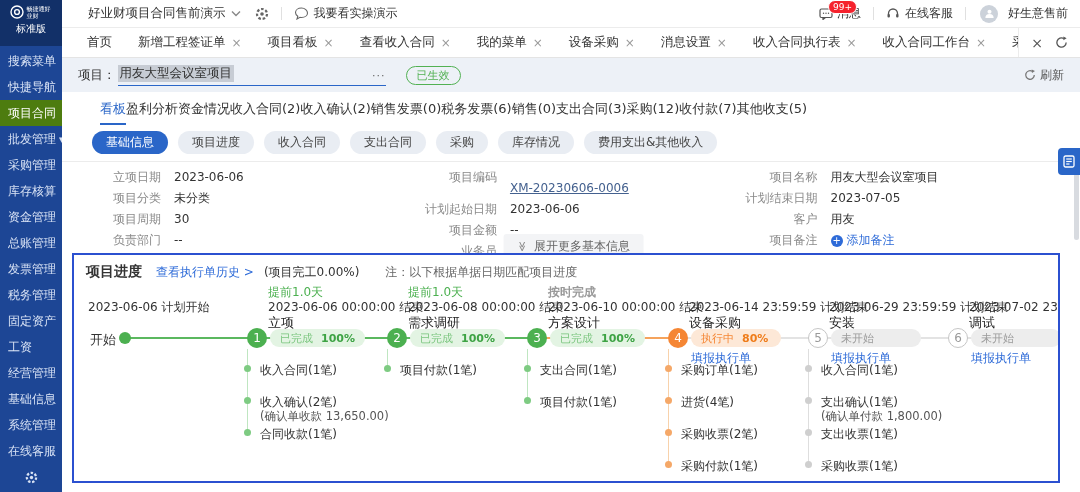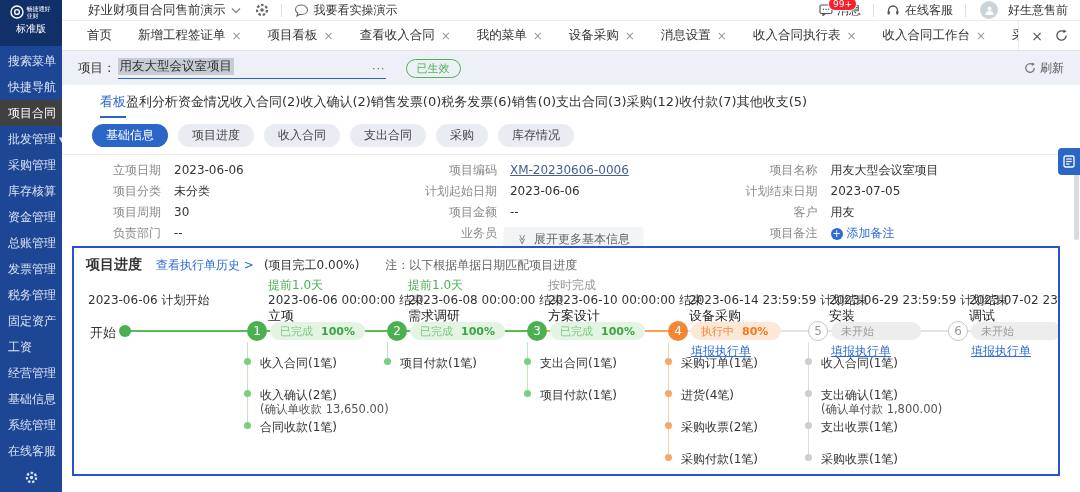--- a/index.html
+++ b/index.html
@@ -11,28 +11,28 @@
   .app { display:flex; width:1080px; height:492px; }
 
   
   .sidebar { width:62px; flex-shrink:0; background:#1d4695; color:#d9e3f5; position:relative; }
   .logo-block { height:46px; background:#123068; padding-top:5px; text-align:center; }
   .logo-row { display:flex; align-items:center; justify-content:center; gap:3px; }
   .logo-title { font-size:6px; color:#fff; width:26px; text-align:left; line-height:1.2; }
   .logo-sub { font-size:10px; color:#fff; margin-top:3px; }
   .side-nav { padding-top:2px; }
   .side-item { height:26px; line-height:26px; padding-left:8px; font-size:12px; white-space:nowrap; cursor:pointer; }
-  .side-item.active { background:#404040; color:#fff; }
+  .side-item.active { background:#4d7c0f; color:#fff; }
   .side-item .caret { font-size:7px; margin-left:3px; vertical-align:1px; }
   .side-gear { position:absolute; bottom:5px; width:100%; text-align:center; }
 
   
   .main { flex:1; min-width:0; display:flex; flex-direction:column; position:relative; }
 
-  .topbar { height:21px; background:#fff; border-bottom:1px solid #ececec; display:flex; align-items:center; padding:0 12px 0 26px; flex-shrink:0; }
+  .topbar { height:28px; background:#fff; border-bottom:1px solid #ececec; display:flex; align-items:center; padding:0 12px 0 26px; flex-shrink:0; }
   .tb-item { display:flex; align-items:center; gap:5px; color:#333; }
   .workspace-name { font-size:12.5px; }
   .tb-gap { width:14px; }
   .tb-div { width:1px; height:13px; background:#e0e0e0; margin:0 12px; }
   .tb-right { margin-left:auto; display:flex; align-items:center; }
   .msg-wrap { position:relative; display:flex; align-items:center; gap:4px; }
   .badge { position:absolute; top:-5px; left:9px; background:#f5222d; color:#fff; font-size:9px; line-height:12px; padding:0 4px; border-radius:7px; border:1px solid #fff; }
   .avatar { width:18px; height:18px; border-radius:50%; background:#ccd2da; display:flex; align-items:center; justify-content:center; margin:0 5px 0 2px; }
   .ico { display:inline-flex; align-items:center; }
 
@@ -59,21 +59,21 @@
   .pill.active { background:#2a66c8; color:#fff; }
   .h-divider { border-bottom:1px solid #ececec; margin-top:7px; }
 
   .info-grid { display:flex; padding-top:8px; }
   .info-col { flex:0 0 33%; }
   .info-col:nth-child(2){ flex-basis:31.5%; }
   .info-col:nth-child(3){ flex-basis:35%; }
   .info-row { display:flex; line-height:15px; margin-bottom:6px; }
   .info-label { width:112px; flex-shrink:0; text-align:right; color:#8a8a8a; padding-right:13px; }
   .info-value { color:#333; }
-  .info-value.link { color:#44618f; text-decoration:underline; cursor:pointer; }
+  .info-value.link { color:#44618f; text-decoration:underline; cursor:pointer;margin-top:11px; }
   .add-link { color:#2e6bd8; display:flex; align-items:center; gap:4px; cursor:pointer; }
   .add-ico { width:12px; height:12px; border-radius:50%; background:#2e6bd8; color:#fff; font-size:10px; line-height:12px; text-align:center; }
 
   .expand-btn { position:absolute; top:142px; left:50%; transform:translateX(-48%); background:#f3f4f6; border:none; color:#666; font-size:12px; padding:4px 14px; border-radius:3px; font-family:inherit; display:flex; gap:6px; align-items:center; cursor:pointer; }
   .dbl-chevron { display:inline-block; transform:rotate(90deg); font-size:10px; color:#888; }
 
   
   .progress-panel { position:absolute; left:10px; top:161px; width:988px; height:230px; border:2px solid #2b50d0; background:#fff; overflow:hidden; }
   .pp-header { display:flex; align-items:center; padding:8px 0 0 12px; }
   .pp-title { font-size:14px; font-weight:bold; color:#333; }
@@ -90,21 +90,21 @@
   .start-label { position:absolute; left:16px; top:48px; font-size:13px; color:#333; }
   .start-plan { position:absolute; left:14px; top:16px; font-size:12px; color:#333; white-space:nowrap; }
   .tl-lab { position:absolute; white-space:nowrap; font-size:12px; }
   .lab-early { color:#4cb050; } .lab-ontime { color:#999; }
   .lab-time { color:#333; }
   .lab-name { color:#1f1f1f; font-size:13px; }
   .tl-pill { position:absolute; top:46px; height:18px; border-radius:9px; display:flex; align-items:center; gap:8px; padding:0 10px; font-size:11px; z-index:1; white-space:nowrap; min-width:90px; }
   .tl-pill.done { background:#e3f4e3; color:#79c57d; } .tl-pill.done b { color:#3da344; }
   .tl-pill.active { background:#fde8d7; color:#f58634; } .tl-pill.active b { color:#ef7c1a; }
   .tl-pill.pending { background:#ededed; color:#9a9a9a; }
-  .tl-link { position:absolute; top:67px; color:#2e6bd8; text-decoration:underline; font-size:12px; z-index:2; cursor:pointer; white-space:nowrap; }
+  .tl-link { position:absolute; top:67px; color:#2e6bd8; font-size:12px; z-index:2; cursor:pointer; white-space:nowrap; }
   .tl-vline { position:absolute; width:1px; top:66px; z-index:0; }
   .vl-done { background:#bfe6c1; } .vl-active { background:#f8d2ab; } .vl-pending { background:#dedede; }
   .tl-dot { position:absolute; width:7px; height:7px; border-radius:50%; z-index:1; }
   .dot-done { background:#7ecb82; } .dot-active { background:#f5a868; } .dot-pending { background:#cfcfcf; }
   .tl-item { position:absolute; font-size:12px; color:#333; white-space:nowrap; }
   .tl-sub { position:absolute; font-size:11.5px; color:#555; white-space:nowrap; }
 
   .flyout-btn { position:absolute; right:0; top:148px; width:22px; height:27px; background:#2a66c8; border-radius:4px 0 0 4px; display:flex; align-items:center; justify-content:center; z-index:6; cursor:pointer; }
   .scroll-thumb { position:absolute; right:1px; top:166px; width:5px; height:74px; background:#d8dbe0; border-radius:3px; z-index:5; }
 </style>
@@ -302,20 +302,21 @@
           <div class="dtab">收付款(7)</div>
           <div class="dtab">其他收支(5)</div>
         </div>
       <div class="pills" id="pills">
           <div class="pill active">基础信息</div>
           <div class="pill">项目进度</div>
           <div class="pill">收入合同</div>
           <div class="pill">支出合同</div>
           <div class="pill">采购</div>
           <div class="pill">库存情况</div>
+          <div class="pill">费用支出&amp;其他收入</div>
         </div>
       <div class="h-divider"></div>
       <div class="info-grid" id="info-grid">
           <div class="info-col">
             <div class="info-row">
               <span class="info-label">立项日期</span>
               <span class="info-value">2023-06-06</span>
             </div>
             <div class="info-row">
               <span class="info-label">项目分类</span>
@@ -409,21 +410,21 @@
             <div class="tl-lab lab-time" style="left: 334px; top: 16px;">2023-06-08 00:00:00 结束</div>
             <div class="tl-lab lab-name" style="left: 334px; top: 31px;">需求调研</div>
             <div class="tl-node done" style="left: 313px;">2</div>
             <div class="tl-pill done" style="left: 336px;">
               <span>已完成</span>
               <b>100%</b>
             </div>
             <div class="tl-vline vl-done" style="left: 313px; height: 23px;"></div>
             <span class="tl-dot dot-done" style="left: 310px; top: 82px;"></span>
             <div class="tl-item" style="left: 326px; top: 79px;">项目付款(1笔)</div>
-            <div class="tl-lab lab-ontime" style="left: 474px; top: 1px;">按时完成</div>
+            <div class="tl-lab lab-ontime" style="left: 474px; top: 1px; font-weight: bold;">按时完成</div>
             <div class="tl-lab lab-time" style="left: 474px; top: 16px;">2023-06-10 00:00:00 结束</div>
             <div class="tl-lab lab-name" style="left: 474px; top: 31px;">方案设计</div>
             <div class="tl-node done" style="left: 453px;">3</div>
             <div class="tl-pill done" style="left: 476px;">
               <span>已完成</span>
               <b>100%</b>
             </div>
             <div class="tl-vline vl-done" style="left: 453px; height: 55px;"></div>
             <span class="tl-dot dot-done" style="left: 450px; top: 82px;"></span>
             <div class="tl-item" style="left: 466px; top: 79px;">支出合同(1笔)</div>

